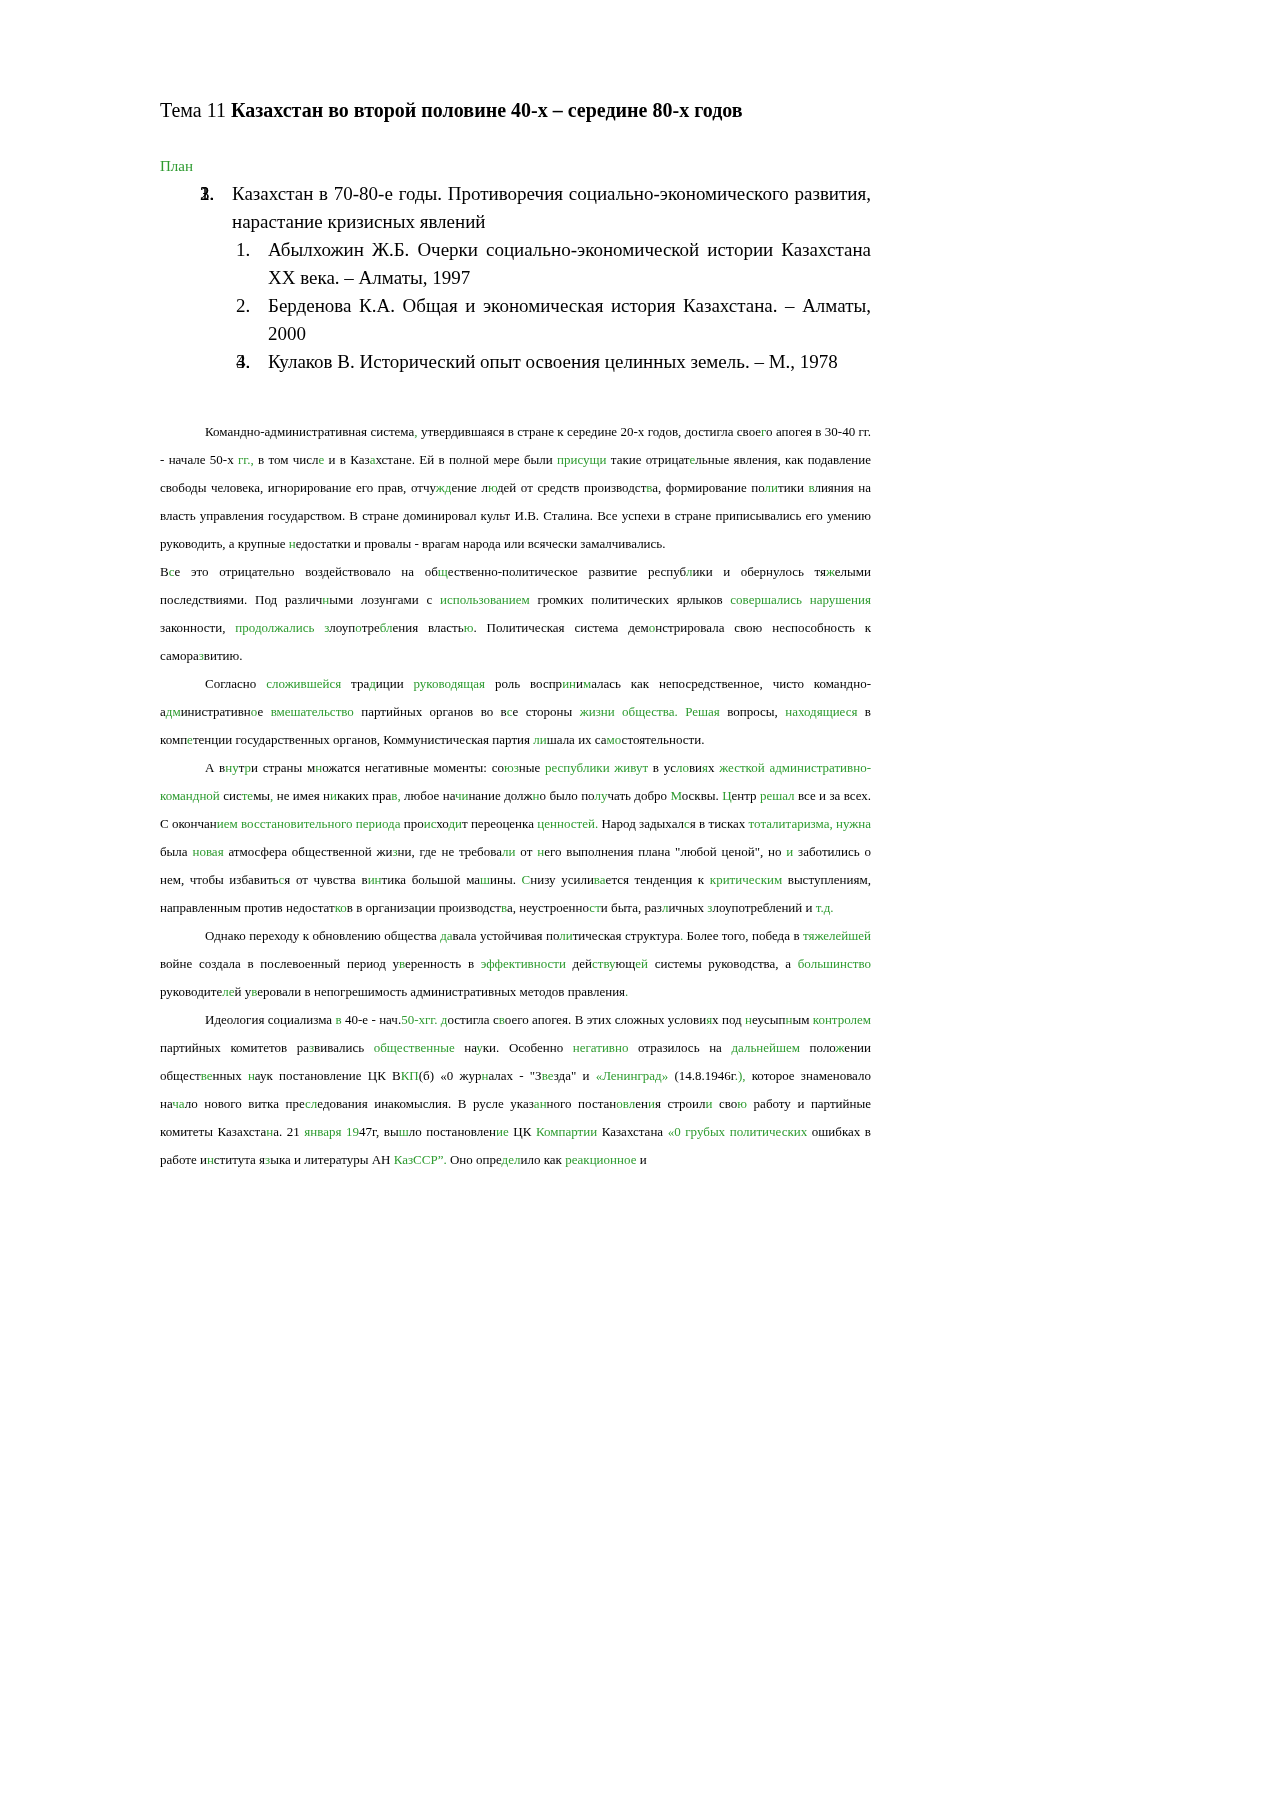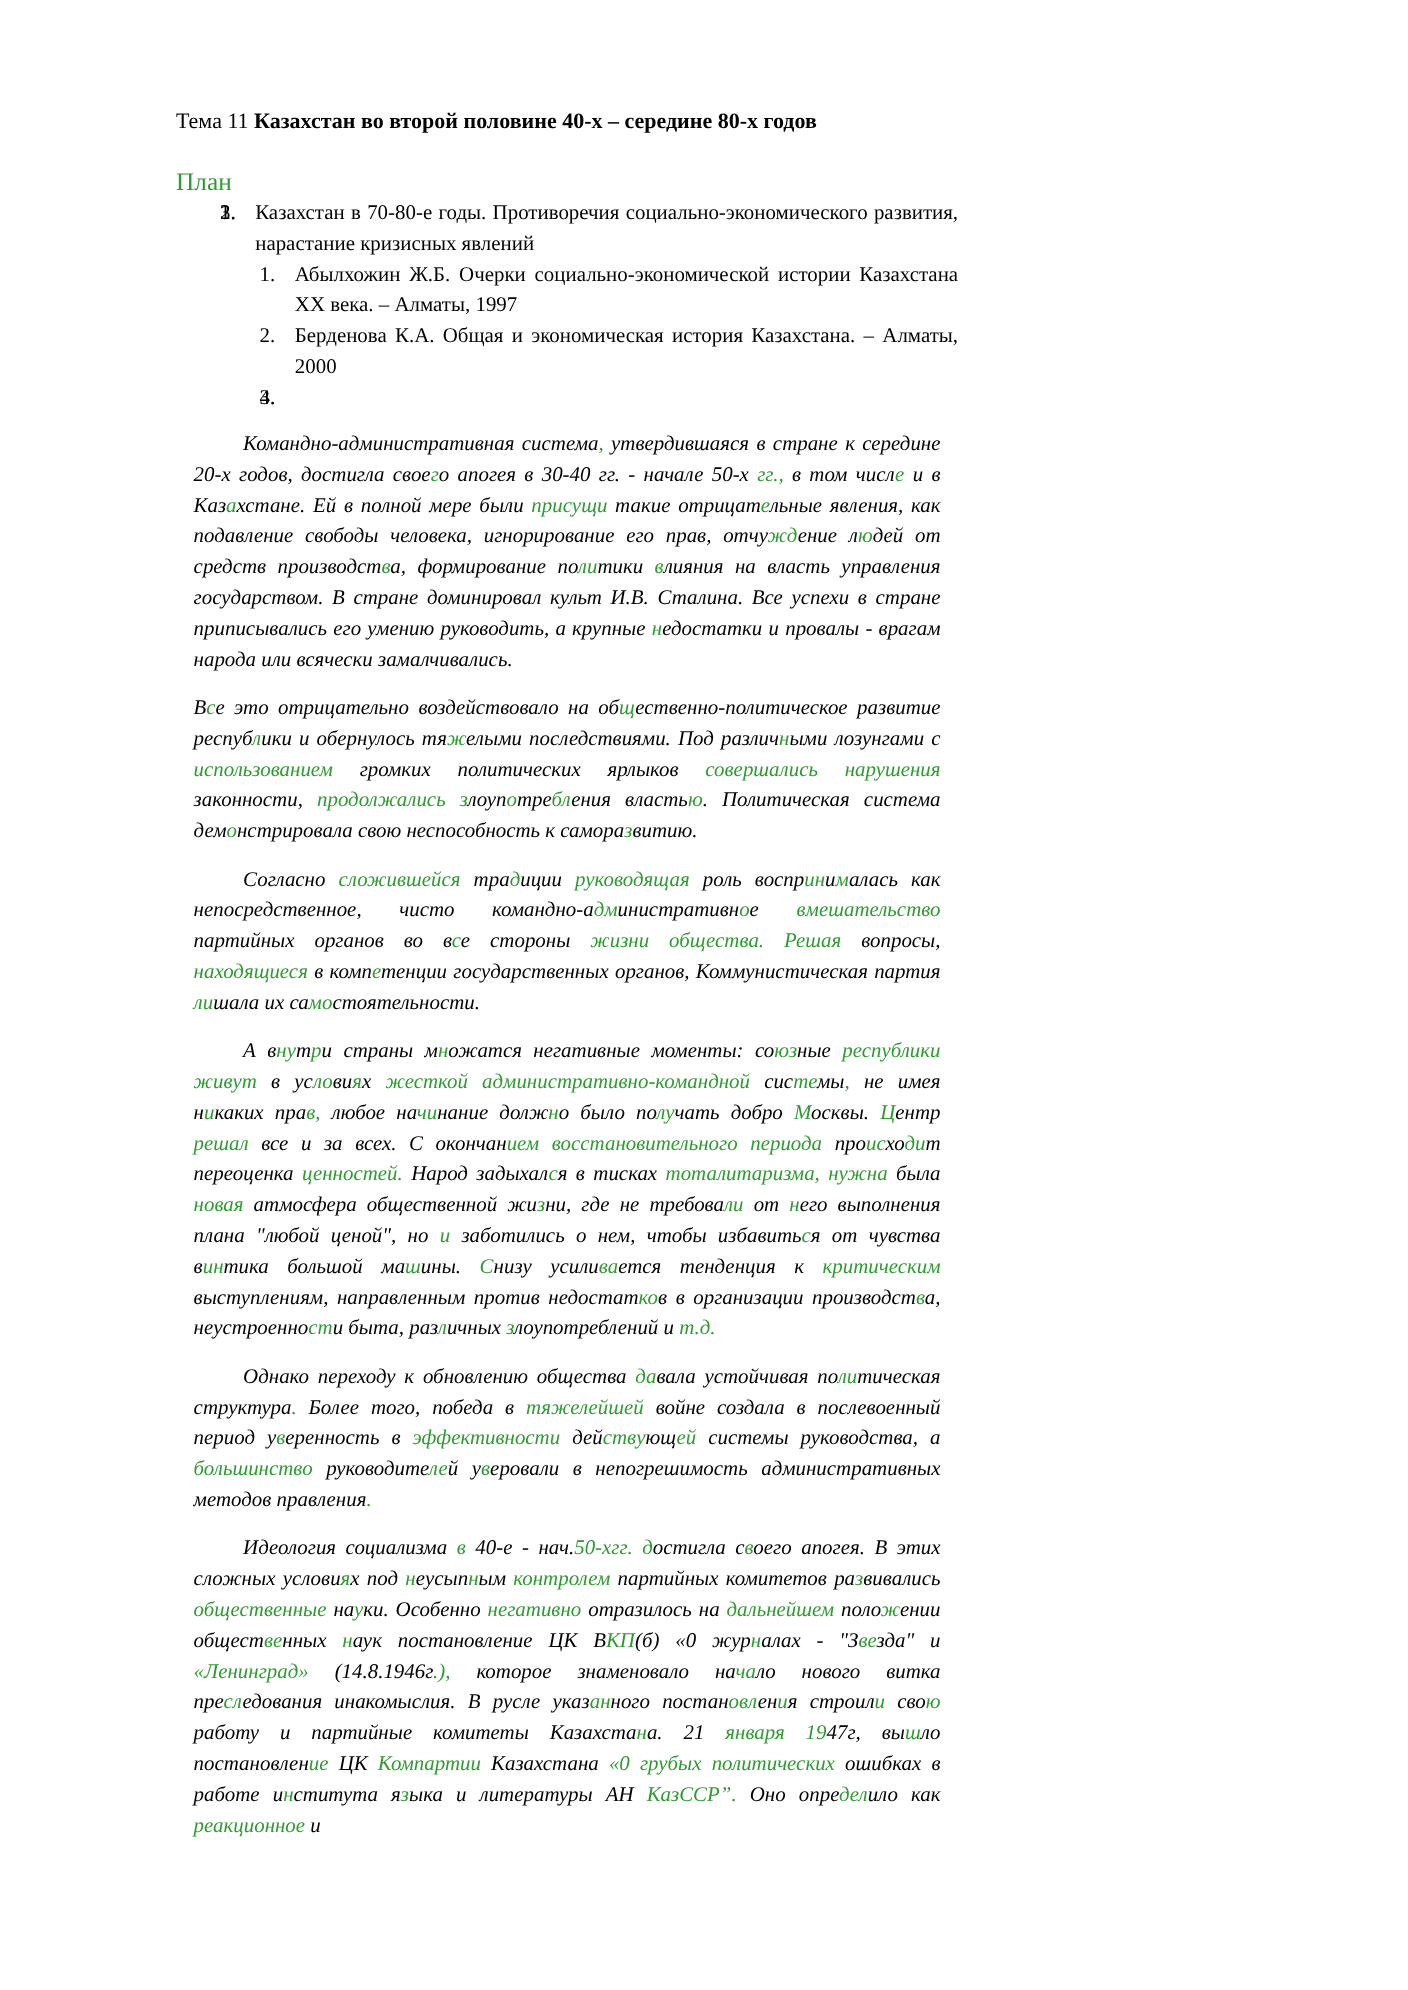--- a/index.html
+++ b/index.html
@@ -19,21 +19,21 @@
   }
   .doc-title {
     font-size: 20px;
     line-height: 28px;
     font-weight: normal;
     margin: 0 0 28px 0;
   }
   .doc-title .bold { font-weight: bold; }
   .green { color: var(--green, #2e9b30); }
   .plan-heading {
-    font-size: 23px;
+    font-size: 15px;
     line-height: 28px;
     margin: 0;
   }
   .list { margin: 0; }
   .plan-list { margin-left: 40px; }
   .lit-list { margin-left: 76px; }
   .list-item {
     position: relative;
     padding-left: 32px;
     text-align: justify;
@@ -46,25 +46,24 @@
     top: 0;
   }
   .lit-heading {
     font-size: 19px;
     line-height: 28px;
     margin: 30px 0 0 0;
     font-weight: normal;
   }
   .body-paragraphs { margin-top: 42px; }
   .body-par {
-    margin: 16px;
-    font-size: 19px;
+    margin: 0;
+    font-size: 13px;
     line-height: 28px;
     text-align: justify;
-    font-style: italic;
   }
   .body-par.indent { text-indent: 45px; }
 </style>
 </head>
 <body>
 
 <div class="page">
   <div class="content">
 
     <h1 class="doc-title"><span>Тема 11 </span><span class="bold">Казахстан во второй половине 40-х – середине 80-х годов</span></h1>
@@ -92,20 +91,21 @@
       </div>
       <div class="list-item">
         <span class="num">2.</span>
         <span class="item-text">Берденова К.А. Общая и экономическая история Казахстана. – Алматы, 2000</span>
       </div>
       <div class="list-item">
         <span class="num">3.</span>
       </div>
       <div class="list-item">
         <span class="num">4.</span>
+        <span class="item-text">Кулаков В. Исторический опыт освоения целинных земель. – М., 1978</span>
       </div>
     </div>
 
     <div class="body-paragraphs" id="paragraphs">
         <p class="body-par indent"><span>Командно-административная система</span><span class="green">,</span><span> утвердившаяся в стране к середине 20-х годов, достигла свое</span><span class="green">г</span><span>о апогея в 30-40 гг. - начале 50-х </span><span class="green">гг.,</span><span> в том числ</span><span class="green">е</span><span> и в Каз</span><span class="green">а</span><span>хстане. Ей в полной мере были </span><span class="green">присущи</span><span> такие отрицат</span><span class="green">е</span><span>льные явления, как подавление свободы человека, игнорирование его прав, отчу</span><span class="green">жд</span><span>ение л</span><span class="green">ю</span><span>дей от средств производст</span><span class="green">в</span><span>а, формирование по</span><span class="green">ли</span><span>тики </span><span class="green">в</span><span>лияния на власть управления государством. В стране доминировал культ И.В. Сталина. Все успехи в стране приписывались его умению руководить, а крупные </span><span class="green">н</span><span>едостатки и провалы - врагам народа или всячески замалчивались.</span></p>
         <p class="body-par"><span>В</span><span class="green">с</span><span>е это отрицательно воздействовало на об</span><span class="green">щ</span><span>ественно-политическое развитие респуб</span><span class="green">л</span><span>ики и обернулось тя</span><span class="green">ж</span><span>елыми последствиями. Под различ</span><span class="green">н</span><span>ыми лозунгами с </span><span class="green">использованием</span><span> громких политических ярлыков </span><span class="green">совершались нарушения</span><span> законности, </span><span class="green">продолжались</span><span> </span><span class="green">з</span><span>лоуп</span><span class="green">о</span><span>тре</span><span class="green">бл</span><span>ения власть</span><span class="green">ю</span><span>. Политическая система дем</span><span class="green">о</span><span>нстрировала свою неспособность к самора</span><span class="green">з</span><span>витию.</span></p>
         <p class="body-par indent"><span>Согласно </span><span class="green">сложившейся</span><span> тра</span><span class="green">д</span><span>иции </span><span class="green">руководящая</span><span> роль воспр</span><span class="green">ин</span><span>и</span><span class="green">м</span><span>алась как непосредственное, чисто командно-а</span><span class="green">дм</span><span>инистративн</span><span class="green">о</span><span>е </span><span class="green">вмешательство</span><span> партийных органов во в</span><span class="green">с</span><span>е стороны </span><span class="green">жизни общества.</span><span> </span><span class="green">Решая</span><span> вопросы, </span><span class="green">находящиеся</span><span> в комп</span><span class="green">е</span><span>тенции государственных органов, Коммунистическая партия </span><span class="green">ли</span><span>шала их са</span><span class="green">мо</span><span>стоятельности.</span></p>
         <p class="body-par indent"><span>А в</span><span class="green">ну</span><span>т</span><span class="green">р</span><span>и страны м</span><span class="green">н</span><span>ожатся негативные моменты: со</span><span class="green">юз</span><span>ные </span><span class="green">республики живут</span><span> в ус</span><span class="green">ло</span><span>ви</span><span class="green">я</span><span>х </span><span class="green">жесткой административно-командной</span><span> сис</span><span class="green">те</span><span>мы</span><span class="green">,</span><span> не имея н</span><span class="green">и</span><span>каких пра</span><span class="green">в,</span><span> любое на</span><span class="green">чи</span><span>нание долж</span><span class="green">н</span><span>о было по</span><span class="green">лу</span><span>чать добро </span><span class="green">М</span><span>осквы. </span><span class="green">Ц</span><span>ентр </span><span class="green">решал</span><span> все и за всех. С окончан</span><span class="green">ием</span><span> </span><span class="green">восстановительного периода</span><span> про</span><span class="green">ис</span><span>хо</span><span class="green">ди</span><span>т переоценка </span><span class="green">ценностей.</span><span> Народ задыхал</span><span class="green">с</span><span>я в тисках </span><span class="green">тоталитаризма, нужна</span><span> была </span><span class="green">новая</span><span> атмосфера общественной жи</span><span class="green">з</span><span>ни, где не требова</span><span class="green">ли</span><span> от </span><span class="green">н</span><span>его выполнения плана "любой ценой", но </span><span class="green">и</span><span> заботились о нем, чтобы избавить</span><span class="green">с</span><span>я от чувства в</span><span class="green">ин</span><span>тика большой ма</span><span class="green">ш</span><span>ины. </span><span class="green">С</span><span>низу усили</span><span class="green">ва</span><span>ется тенденция к </span><span class="green">критическим</span><span> выступлениям, направленным против недостат</span><span class="green">ко</span><span>в в организации производст</span><span class="green">в</span><span>а, неустроенно</span><span class="green">ст</span><span>и быта, раз</span><span class="green">л</span><span>ичных </span><span class="green">з</span><span>лоупотреблений и </span><span class="green">т.д.</span></p>
         <p class="body-par indent"><span>Однако переходу к обновлению общества </span><span class="green">да</span><span>вала устойчивая по</span><span class="green">ли</span><span>тическая структура</span><span class="green">.</span><span> Более того, победа в </span><span class="green">тяжелейшей</span><span> войне создала в послевоенный период у</span><span class="green">в</span><span>еренность в </span><span class="green">эффективности</span><span> дей</span><span class="green">ству</span><span>ющ</span><span class="green">ей</span><span> системы руководства, а </span><span class="green">большинство</span><span> руководите</span><span class="green">ле</span><span>й у</span><span class="green">в</span><span>еровали в непогрешимость административных методов правления</span><span class="green">.</span></p>
         <p class="body-par indent"><span>Идеология социализма </span><span class="green">в</span><span> 40-е - нач.</span><span class="green">50-хгг.</span><span> </span><span class="green">д</span><span>остигла с</span><span class="green">в</span><span>оего апогея. В этих сложных услови</span><span class="green">я</span><span>х под </span><span class="green">н</span><span>еусып</span><span class="green">н</span><span>ым </span><span class="green">контролем</span><span> партийных комитетов ра</span><span class="green">з</span><span>вивались </span><span class="green">общественные</span><span> на</span><span class="green">у</span><span>ки. Особенно </span><span class="green">негативно</span><span> отразилось на </span><span class="green">дальнейшем</span><span> поло</span><span class="green">ж</span><span>ении общест</span><span class="green">ве</span><span>нных </span><span class="green">н</span><span>аук постановление ЦК В</span><span class="green">КП</span><span>(б) «0 жур</span><span class="green">н</span><span>алах - "З</span><span class="green">ве</span><span>зда" и </span><span class="green">«Ленинград»</span><span> (14.8.1946г</span><span class="green">.),</span><span> которое знаменовало на</span><span class="green">ча</span><span>ло нового витка пре</span><span class="green">сл</span><span>едования инакомыслия. В русле указ</span><span class="green">ан</span><span>ного постан</span><span class="green">овл</span><span>ен</span><span class="green">и</span><span>я строил</span><span class="green">и</span><span> сво</span><span class="green">ю</span><span> работу и партийные комитеты Казахста</span><span class="green">н</span><span>а. 21 </span><span class="green">января</span><span> </span><span class="green">19</span><span>47г, вы</span><span class="green">ш</span><span>ло постановлен</span><span class="green">ие</span><span> ЦК </span><span class="green">Компартии</span><span> Казахстана </span><span class="green">«0 грубых политических</span><span> ошибках в работе и</span><span class="green">н</span><span>ститута я</span><span class="green">з</span><span>ыка и литературы АН </span><span class="green">КазССР”.</span><span> Оно опре</span><span class="green">дел</span><span>ило как </span><span class="green">реакционное</span><span> и</span></p>

